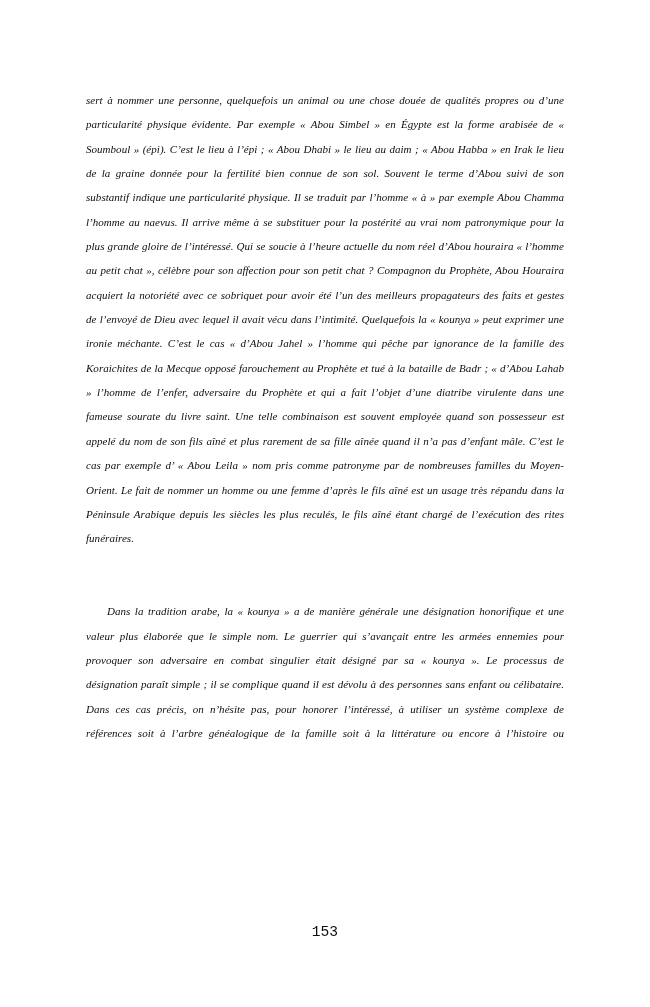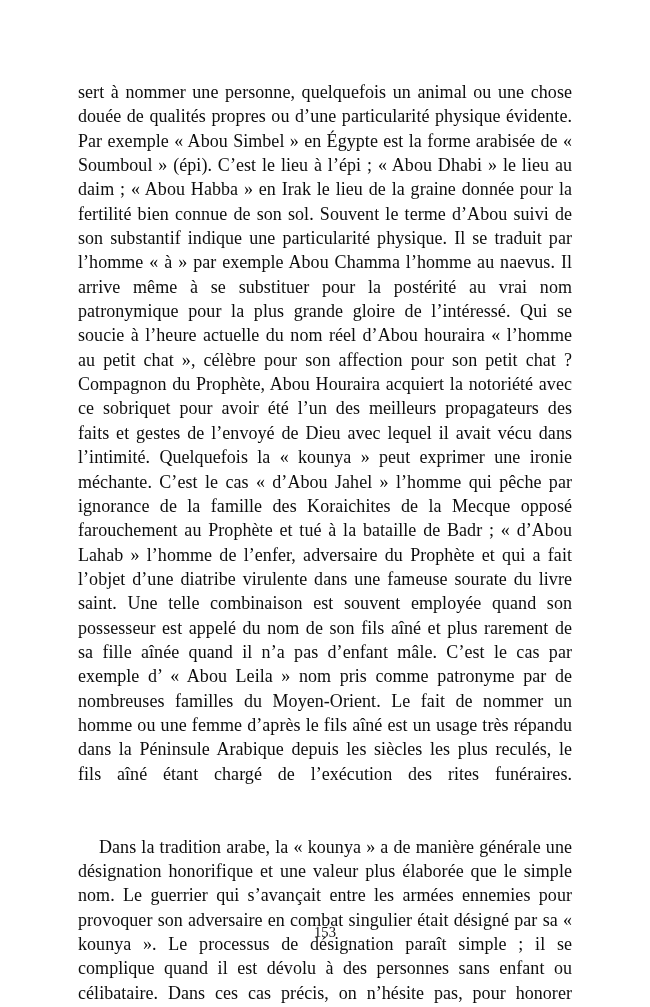--- a/index.html
+++ b/index.html
@@ -22,30 +22,31 @@
   }
 
   #text-column {
     position: absolute;
     left: 70px;
     top: 72px;
     width: 510px;
   }
 
   p.para {
-    margin: 8px;
+    margin: 16px;
     padding: 0;
-    font-size: 18px;
+    font-size: 11px;
     line-height: 24.35px;
     text-align: justify;
     text-justify: inter-word;
     hyphens: none;
     -webkit-hyphens: none;
     word-spacing: 0.02em;
     letter-spacing: 0.003em;
+    font-style: italic;
   }
 
   p.para.continuation {
     text-indent: 0;
   }
 
   p.para.indented {
     text-indent: 21px;
     margin-top: 24.3px;
   }
@@ -58,21 +59,21 @@
   }
 
   #page-number {
     position: absolute;
     left: 0;
     top: 923px;
     width: 650px;
     text-align: center;
     font-size: 14.6px;
     line-height: 18px;
-    font-family: Liberation Serif, serif;
+    font-family: Liberation Mono, monospace;
     color: #101010;
   }
 </style>
 </head>
 <body>
 
 <div id="page">
 
   <div id="text-column">
 

